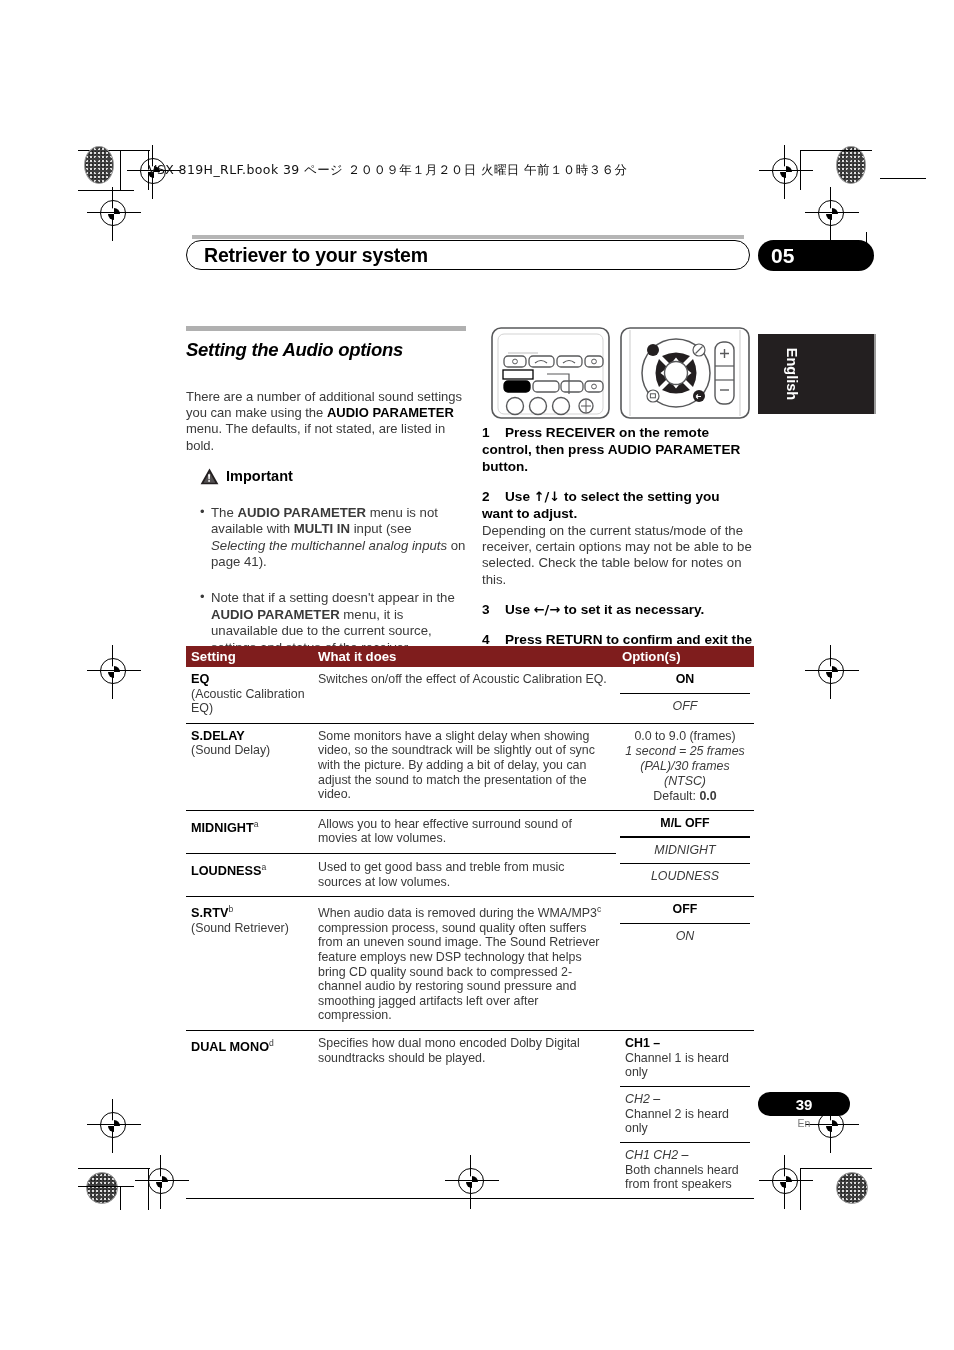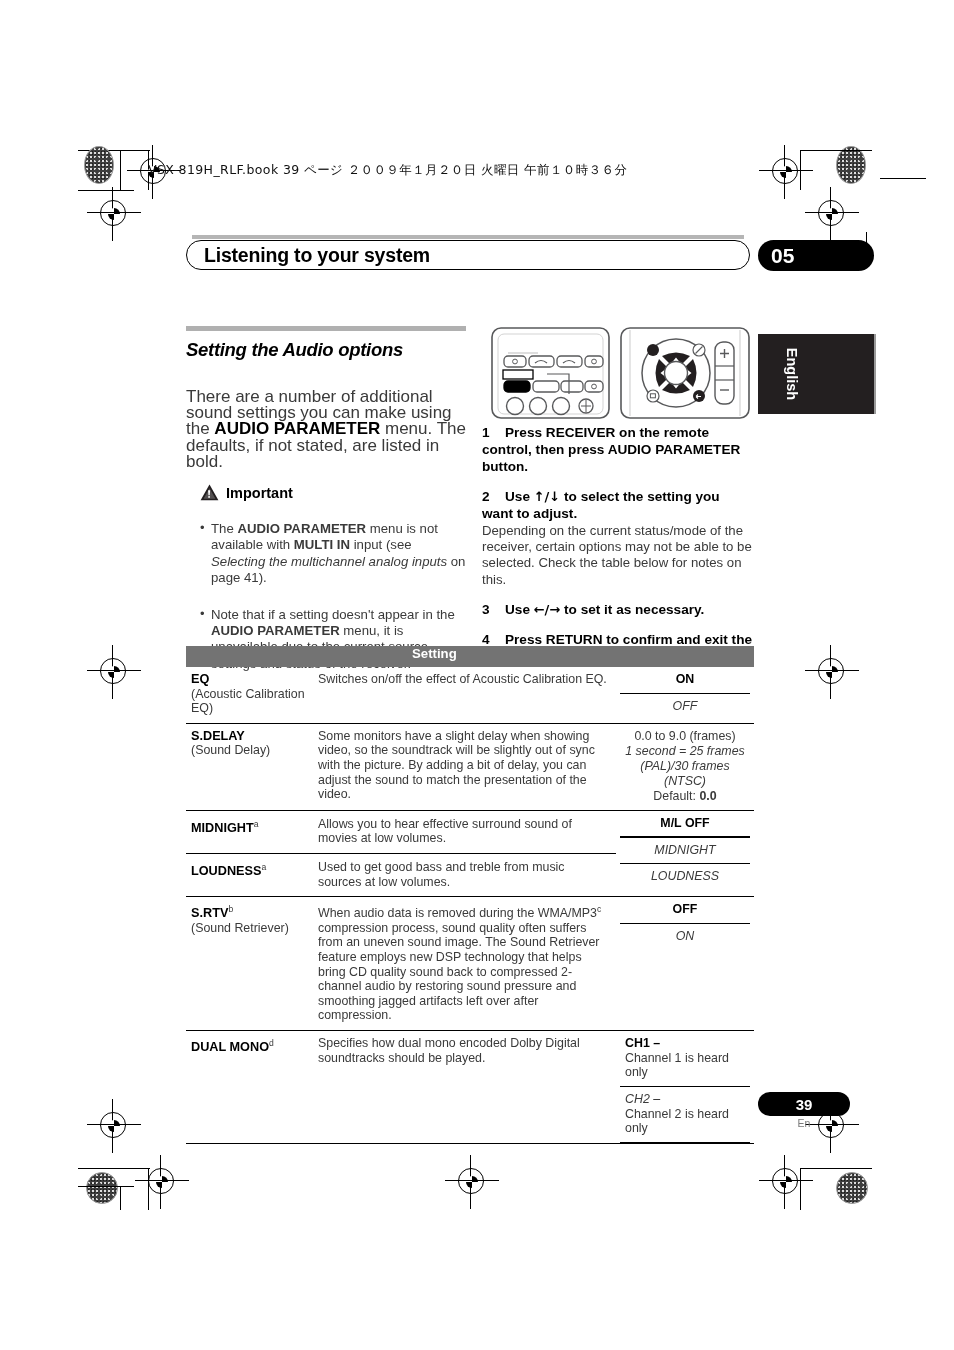--- a/index.html
+++ b/index.html
@@ -72,21 +72,21 @@
     color: #fff; font-size: 21px; font-weight: bold;
   }
   .chap-tick { position: absolute; left: 866px; top: 232px; width: 1.3px; height: 16px; background: #000; }
 
   
   .lcol { position: absolute; left: 186px; top: 326px; width: 280px; }
   .sec-rule { height: 5px; background: #b0b0b0; margin-bottom: 8px; }
   h1.sec {
     margin: 0 0 4px 0; font-size: 18.5px; font-weight: bold; letter-spacing: -.3px; color: #000; font-style: italic;
   }
-  .body-txt { font-size: 17px; line-height: 16.2px; color: #3a3a3a; margin-top: 28px; }
+  .body-txt { font-size: 13px; line-height: 16.2px; color: #3a3a3a; margin-top: 28px; }
   .body-txt b { color: #000; }
 
   .important-head {
     display: flex; align-items: center; gap: 7px;
     margin: 14px 0 5px 14px;
   }
   .warn-tri { width: 19px; height: 17px; flex: 0 0 auto; }
   .important-head .lbl { font-size: 14.5px; font-weight: bold; color: #000; }
   ul.bullets { margin: 0 0 0 14px; padding: 0; list-style: none; }
   ul.bullets li {
@@ -120,22 +120,22 @@
     transform: translate(-50%, -50%) rotate(90deg);
     transform-origin: center;
     color: #fff; font-size: 14.5px; font-weight: bold; white-space: nowrap;
     margin-left: -24px;
   }
   .langtab-edge { position: absolute; left: 874px; top: 334px; width: 2px; height: 80px; background: #9a9a9a; }
 
   
   .tbl { position: absolute; left: 186px; top: 646px; width: 568px; }
   .thead {
-    display: flex; background: #737373; color: #fff; height: 21px; align-items: center;
-    font-size: 13.2px; font-weight: bold; flex-direction: column;
+    display: flex; background: #7f1d1d; color: #fff; height: 21px; align-items: center;
+    font-size: 13.2px; font-weight: bold;
   }
   .c1 { width: 126px; flex: 0 0 126px; padding-left: 5px; }
   .c2 { width: 304px; flex: 0 0 304px; padding-left: 6px; }
   .c3 { width: 138px; flex: 0 0 138px; padding-left: 6px; }
 
   .trow { display: flex; border-bottom: 1.4px solid #000; }
   .cell { padding: 5px 6px 7px 5px; font-size: 12.4px; line-height: 14.6px; color: #3a3a3a; }
   .cell.setting { width: 126px; flex: 0 0 126px; }
   .cell.what    { width: 304px; flex: 0 0 304px; padding-left: 6px; }
   .cell.opts    { width: 138px; flex: 0 0 138px; padding: 0; }
@@ -231,21 +231,21 @@
 <div class="mark cropline" style="left:800px;top:1168px;width:1.4px;height:42px;"></div>
 <div class="mark cropline" style="left:800px;top:150px;width:72px;height:1.4px;"></div>
 <div class="mark cropline" style="left:800px;top:150px;width:1.4px;height:40px;"></div>
 <div class="mark cropline" style="left:880px;top:178px;width:46px;height:1.4px;"></div>
 
 <div class="filehdr">VSX-819H_RLF.book   39 ページ   ２００９年１月２０日   火曜日   午前１０時３６分</div>
 
 <div class="titlebar">
   <div class="titlebar-rule"></div>
   <div class="titlebar-pill"></div>
-  <div class="titlebar-text">Listening to your system</div>
+  <div class="titlebar-text">Retriever to your system</div>
 </div>
 <div class="chapbadge">
   <span>05</span>
 </div>
 <div class="chap-tick"></div>
 
 <div class="lcol">
   <div class="sec-rule"></div>
   <h1 class="sec">Setting the Audio options</h1>
   <div class="body-txt">
@@ -452,20 +452,24 @@
       <div class="opt left">
         <b>CH1 –</b><br>
         <span>Channel 1 is heard only</span>
       </div>
       <div class="optdiv"></div>
       <div class="opt left">
         <i>CH2 –</i><br>
         <span>Channel 2 is heard only</span>
       </div>
       <div class="optdiv"></div>
+      <div class="opt left">
+        <i>CH1 CH2 –</i><br>
+        <span>Both channels heard from front speakers</span>
+      </div>
     </div>
   </div>
 
 </div>
 
 <div class="pagebadge">
   <span>39</span>
 </div>
 <div class="pagelang">En</div>
 

